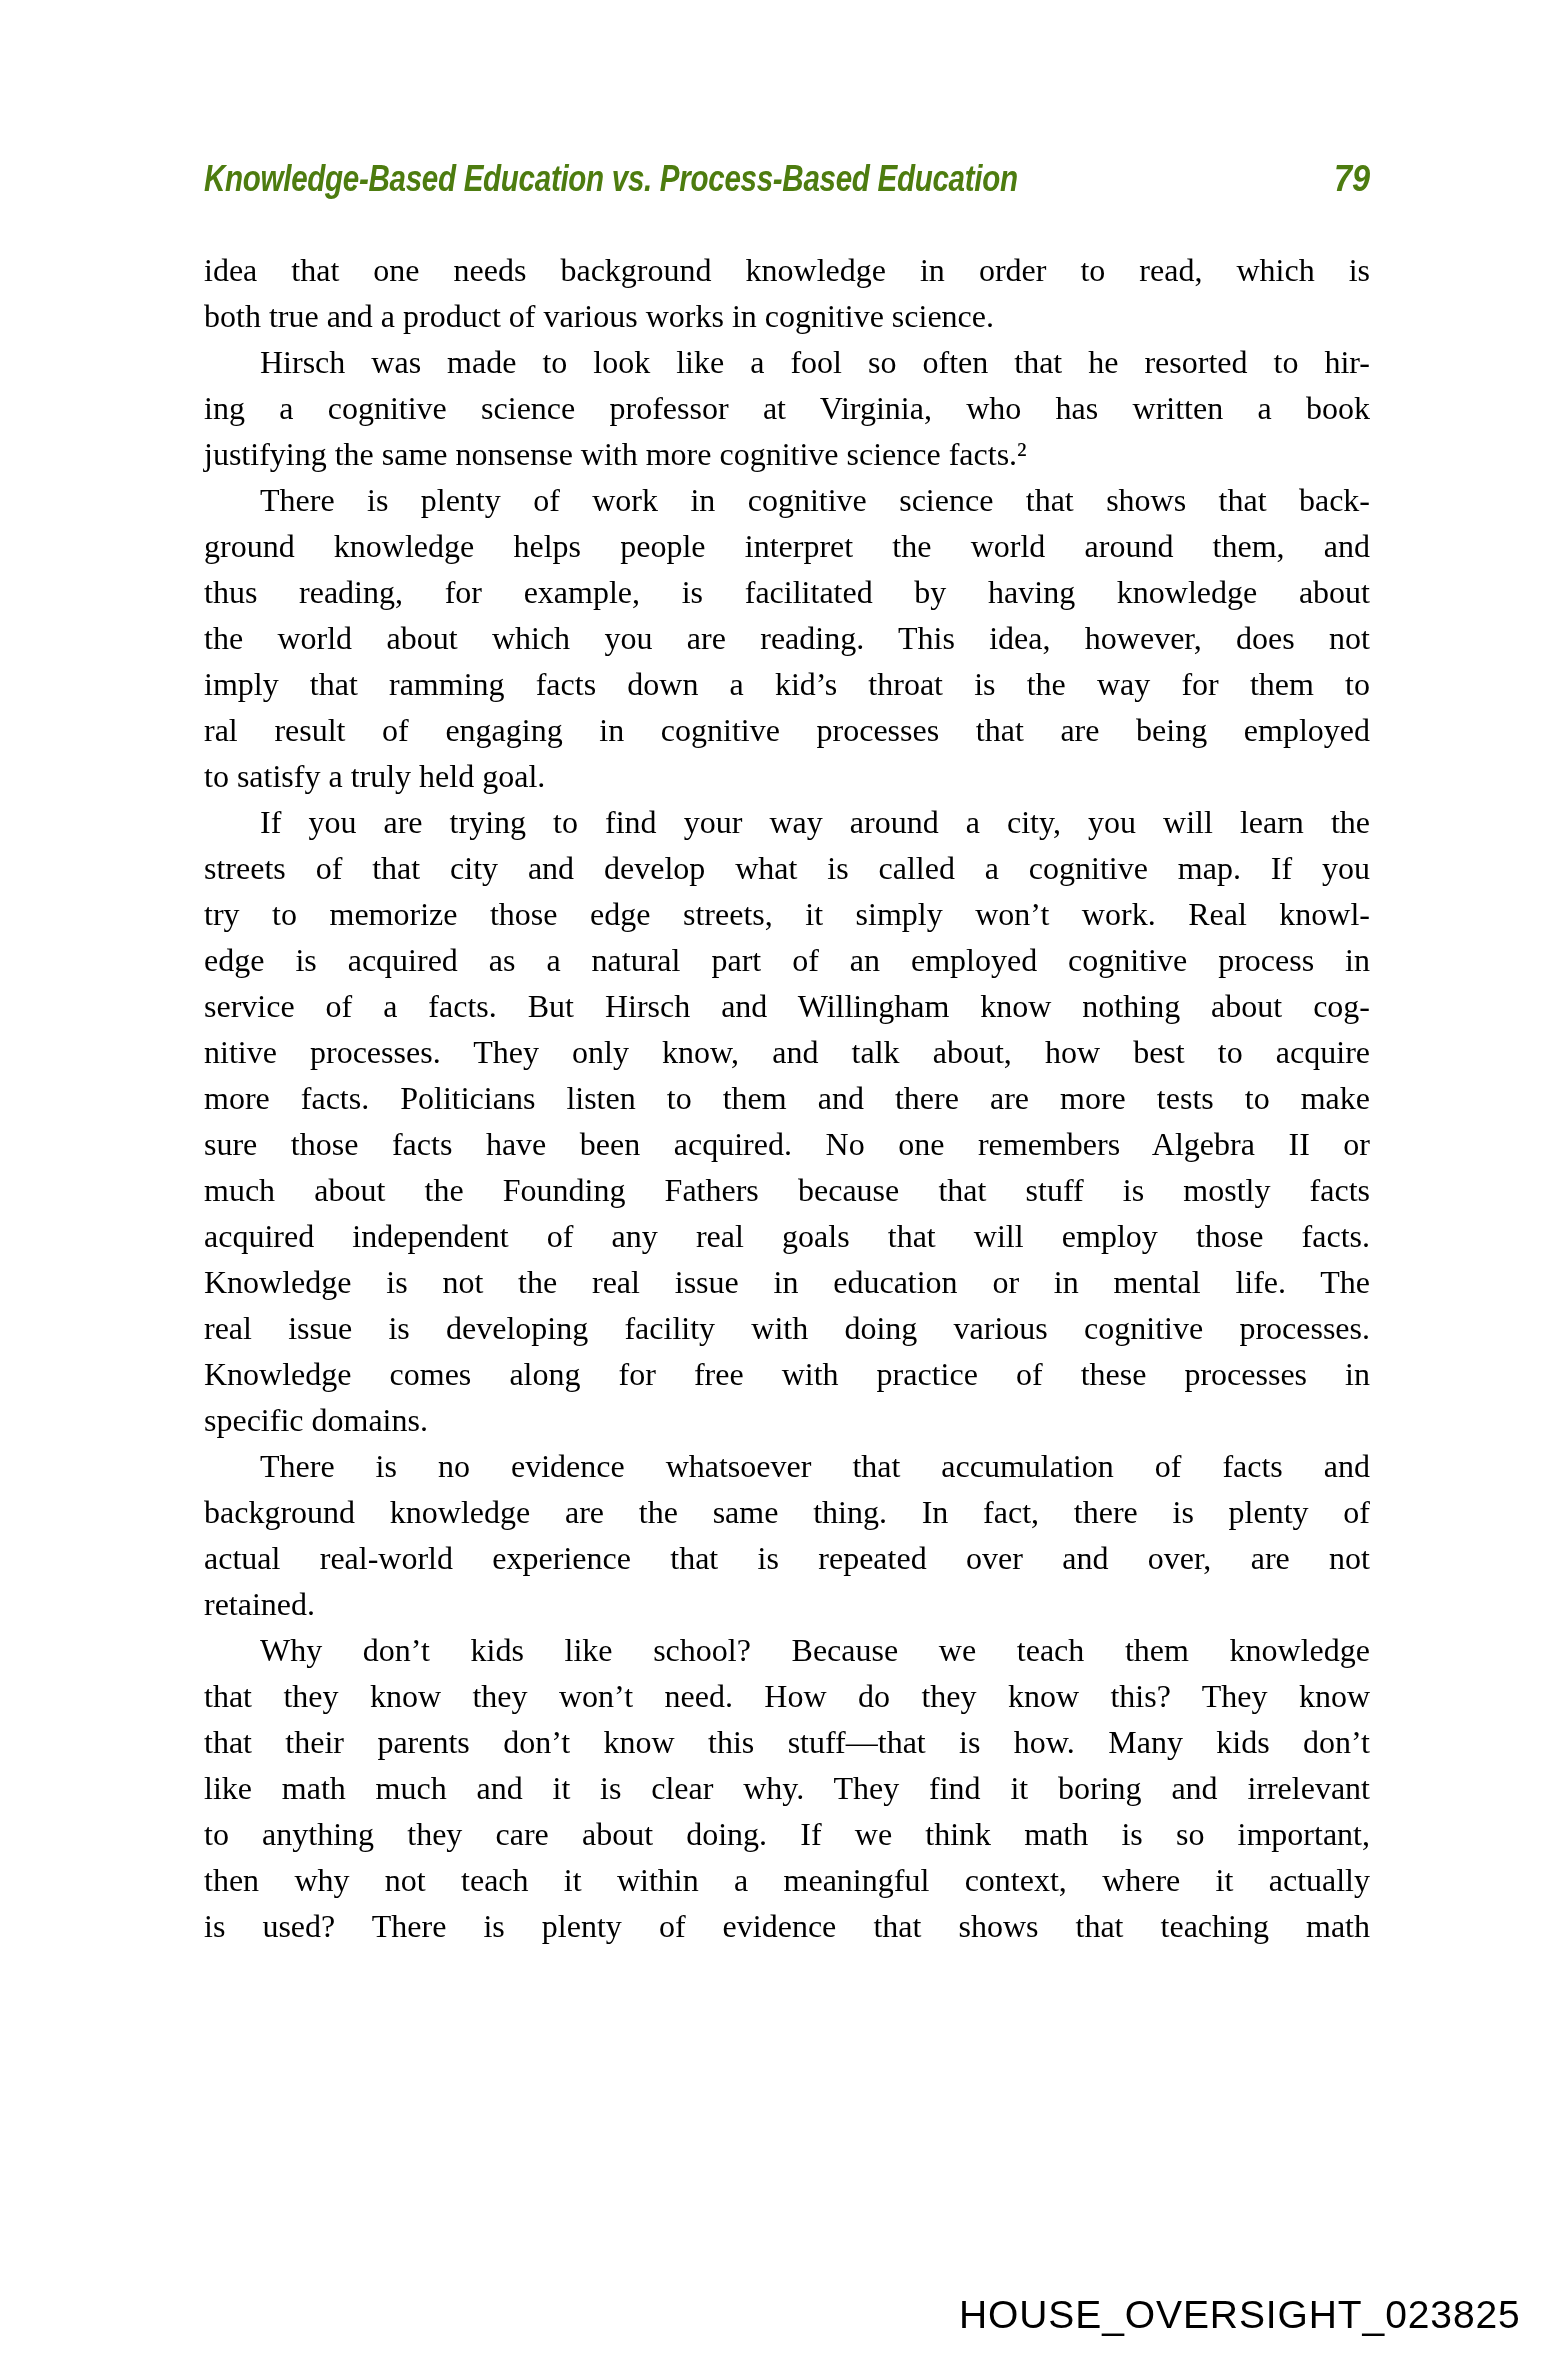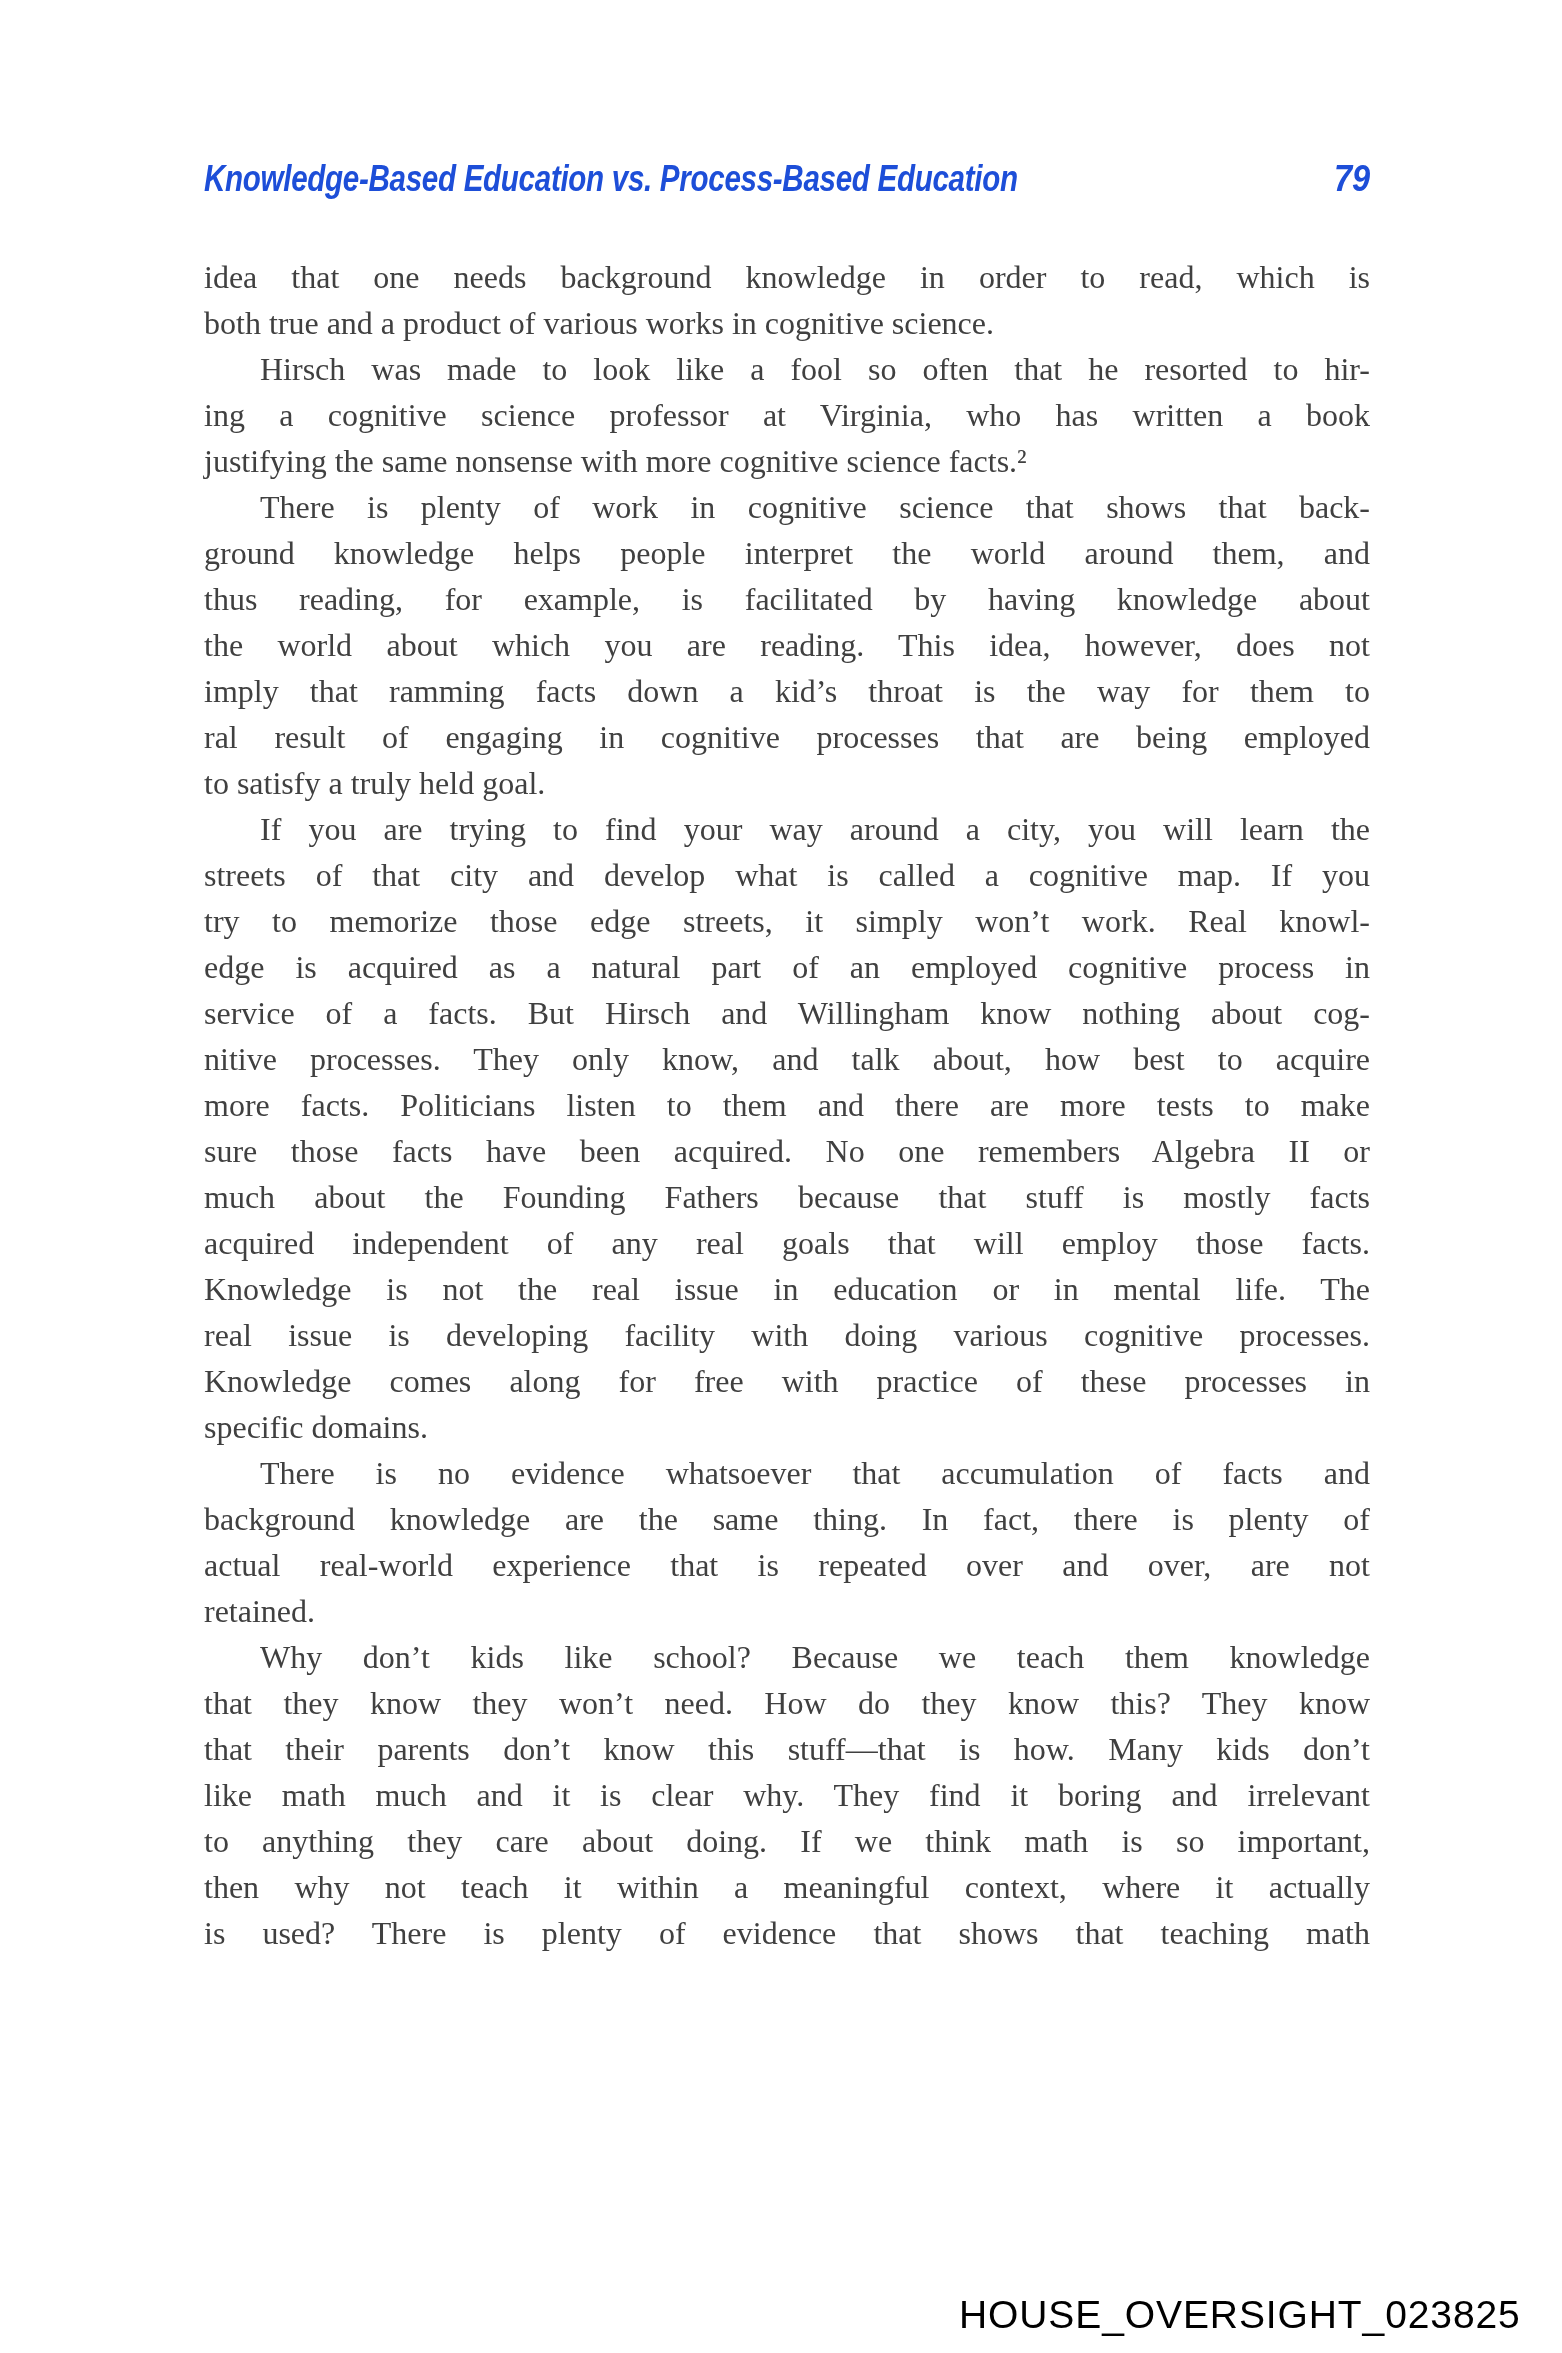--- a/index.html
+++ b/index.html
@@ -11,44 +11,44 @@
     font-family: "Liberation Serif", serif;
   }
   .running-header {
     position: absolute;
     left: 204px; top: 158px;
     width: 1166px; height: 43px;
     font-family: "Liberation Sans", sans-serif;
     font-weight: bold;
     font-style: italic;
     font-size: 37px;
-    color: #1d4ed8;
+    color: #4d7c0f;
     white-space: nowrap;
   }
   .running-header .title {
     position: absolute; left: 0; top: 0;
     display: inline-block;
     transform: scaleX(0.80);
     transform-origin: 0 50%;
     letter-spacing: -0.4px;
     white-space: nowrap;
   }
   .running-header .pagenum {
     position: absolute; right: 0; top: 0;
     display: inline-block;
     transform: scaleX(0.88);
     transform-origin: 100% 50%;
   }
   .page-body {
     position: absolute;
-    left: 204px; top: 254px;
+    left: 204px; top: 247px;
     width: 1166px;
     font-size: 32px;
     line-height: 46px;
-    color: #404040;
+    color: #000000;
   }
   .line {
     text-align: justify;
     text-align-last: justify;
     height: 46px;
     overflow: visible;
   }
   .line.flush { text-align-last: left; }
   .line.indent { padding-left: 56px; }
   .watermark {

